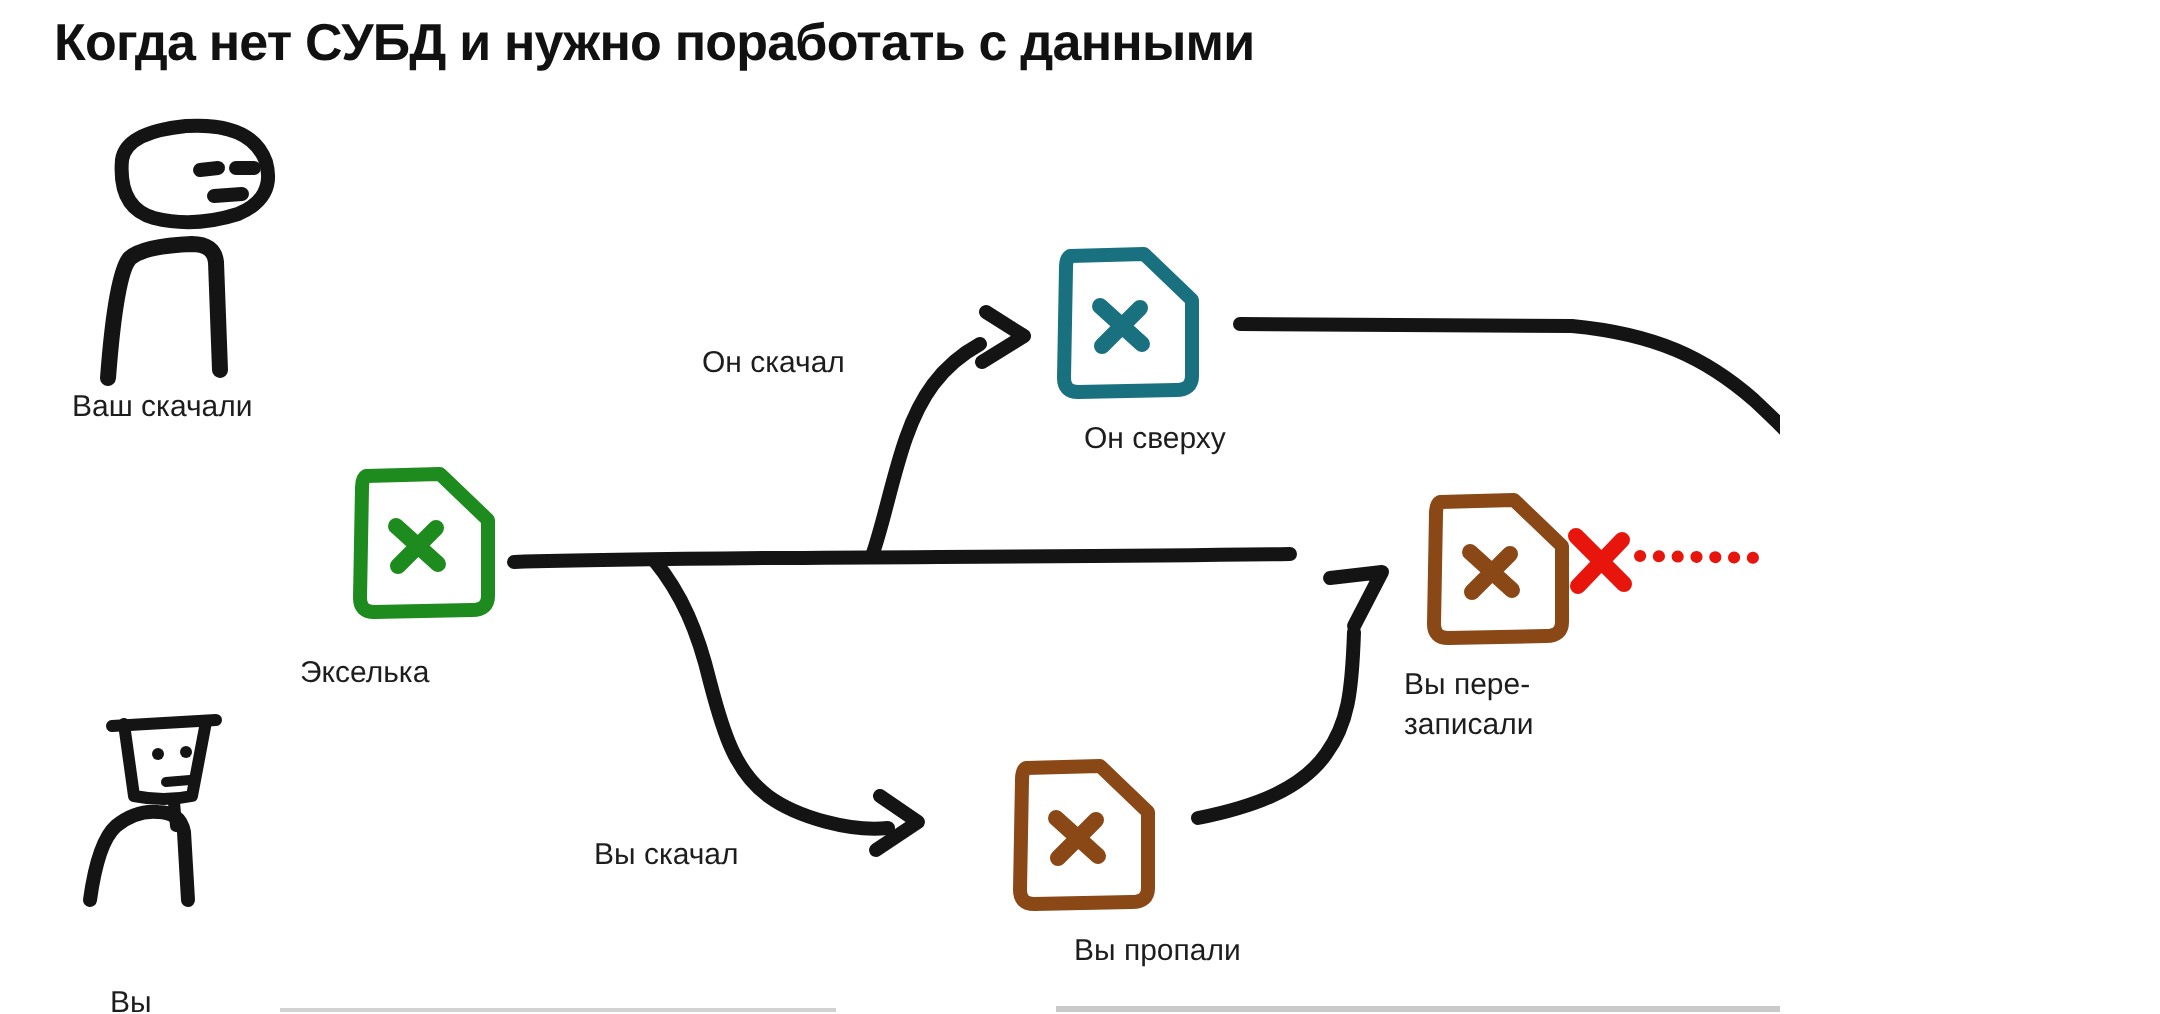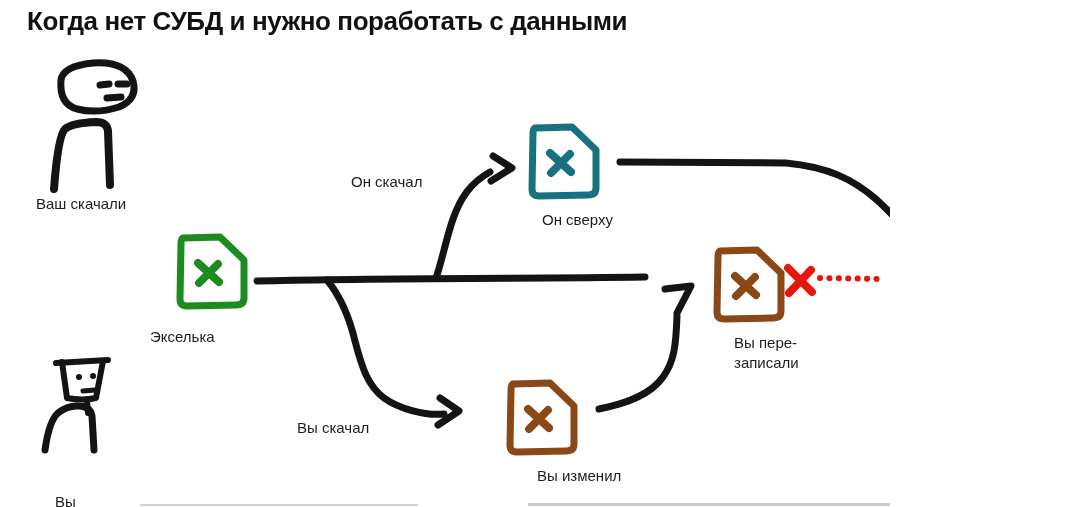--- a/index.html
+++ b/index.html
@@ -87,19 +87,19 @@
       <path stroke-width="6" stroke-dasharray="0.1 9.3" d="M 820 278 L 884 279" stroke="#e8150d"></path>
     </g>
   </svg>
 
   <span class="lbl" style="left:36px;top:194px">Ваш скачали</span>
   <span class="lbl" style="left:55px;top:492px">Вы</span>
   <span class="lbl" style="left:150px;top:327px">Экселька</span>
   <span class="lbl" style="left:351px;top:172px">Он скачал</span>
   <span class="lbl" style="left:542px;top:210px">Он сверху</span>
   <span class="lbl" style="left:297px;top:418px">Вы скачал</span>
-  <span class="lbl" style="left:537px;top:466px">Вы изменил</span>
-  <span class="lbl" style="left:734px;top:333px">Вы пере-
+  <span class="lbl" style="left:537px;top:466px">Вы пропали</span>
+  <span class="lbl" style="left:702px;top:333px">Вы пере-
 записали</span>
 
   <div class="faint-line" style="left:140px;top:504px;width:278px;height:2px"></div>
   <div class="faint-line" style="left:528px;top:503px;width:552px;height:3px;background:#c9c9c9"></div>
 </div>
 
 </body></html>

